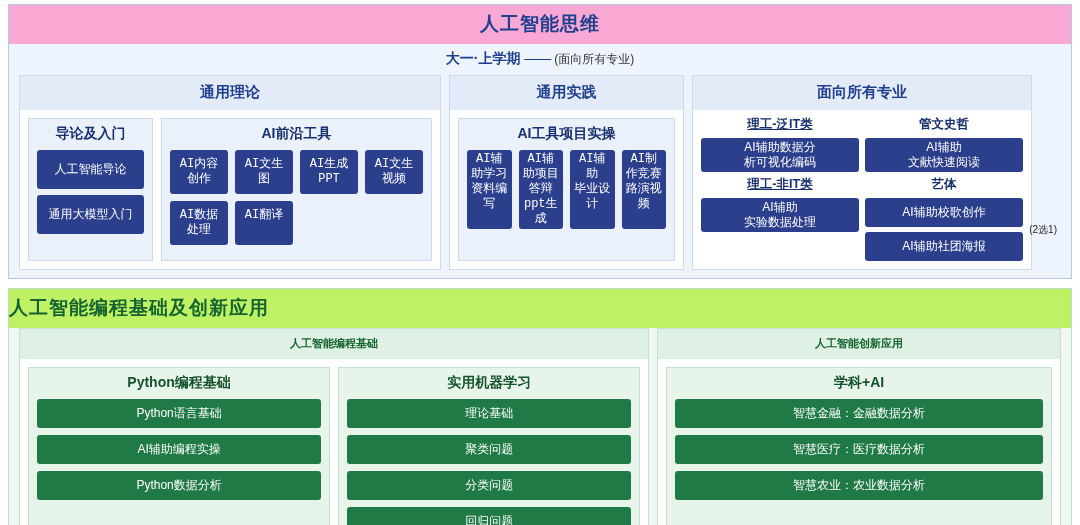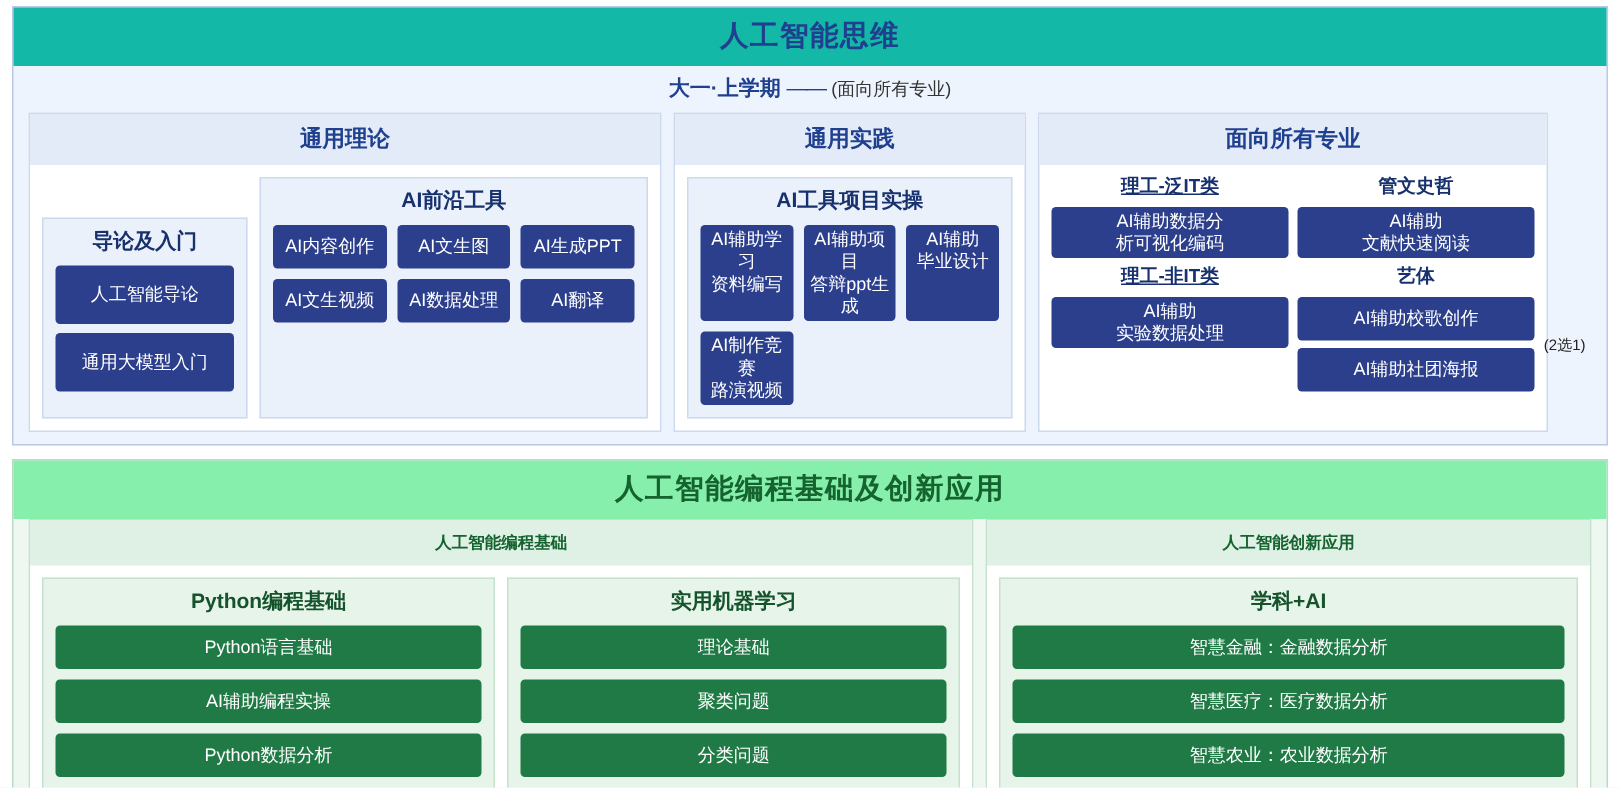--- a/index.html
+++ b/index.html
@@ -23,21 +23,21 @@
   }
 
   
   .block1 {
     border: 1px solid #b9c9e8;
     background: #eef4fd;
     box-sizing: border-box;
     padding: 0 0 8px 0;
   }
   .block1-title {
-    background: #14b8a6;
+    background: #f9a8d4;
     color: #1f3f8f;
     font-size: 19px;
     font-weight: bold;
     text-align: center;
     padding: 6px 0 7px 0;
     letter-spacing: 1px;
   }
   .block1-sub {
     text-align: center;
     font-size: 14px;
@@ -108,31 +108,32 @@
     border-radius: 3px;
     padding: 7px 4px;
     line-height: 1.25;
     box-sizing: border-box;
   }
   .chip.tall {
     padding: 2px 4px;
   }
   .chips-grid2 {
     display: grid;
-    grid-template-columns: 1fr 1fr 1fr;
+    grid-template-columns: 1fr 1fr 1fr 1fr;
     gap: 7px;
+    font-family: Liberation Mono, monospace;
   }
   .chips-col {
     display: flex;
     flex-direction: column;
     gap: 6px;
   }
 
   
-  .sc-intro { width: 137px; margin-top: 27px; }
+  .sc-intro { width: 125px; }
   .sc-intro .chips-col .chip { padding: 12px 4px; }
   .sc-front { flex: 1; }
 
   
   .sc-practice { width: 100%; }
 
   
   .layered-body {
     display: flex;
     gap: 6px;
@@ -165,25 +166,24 @@
 
   
   .block2 {
     border: 1px solid #bcd9c6;
     background: #eef8f1;
     box-sizing: border-box;
     margin-top: 9px;
     padding-bottom: 8px;
   }
   .block2-title {
-    background: #86efac;
+    background: #bef264;
     color: #15632f;
     font-size: 19px;
     font-weight: bold;
-    text-align: center;
     padding: 6px 0 7px 0;
     letter-spacing: 1px;
   }
   .block2-sub {
     text-align: center;
     font-size: 14px;
     font-weight: bold;
     color: #15632f;
     padding: 6px 0 7px 0;
   }

